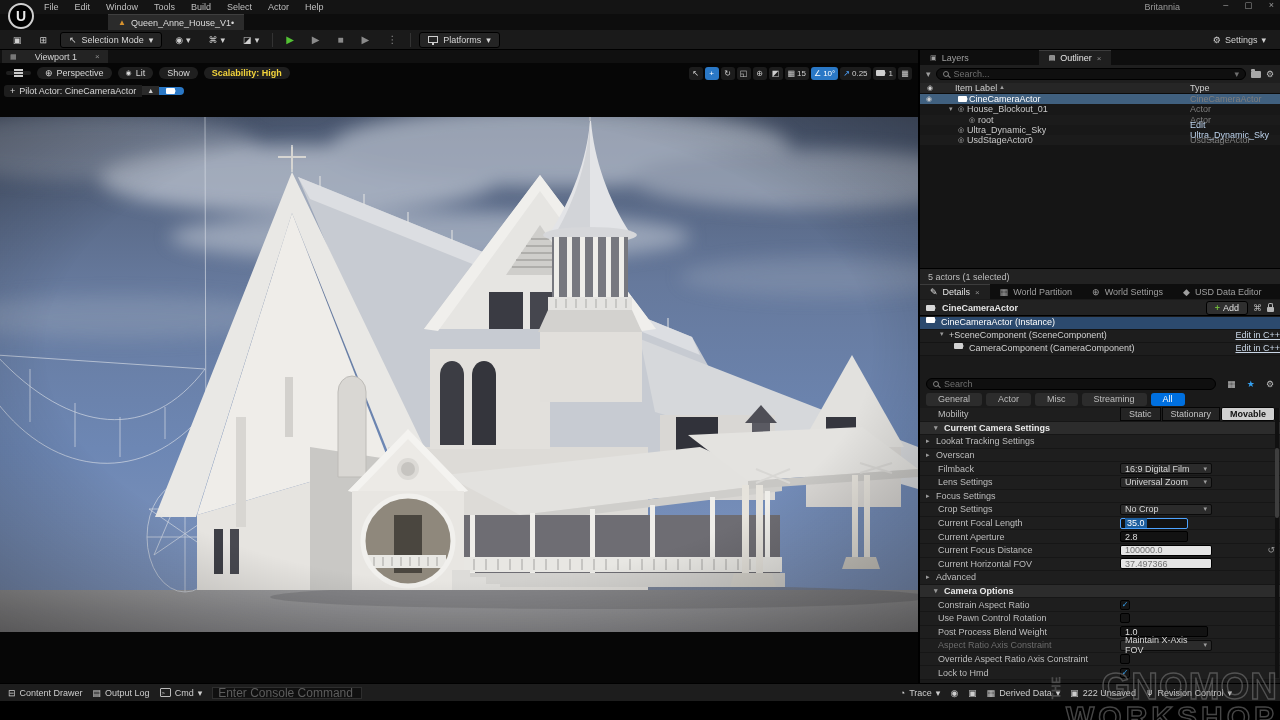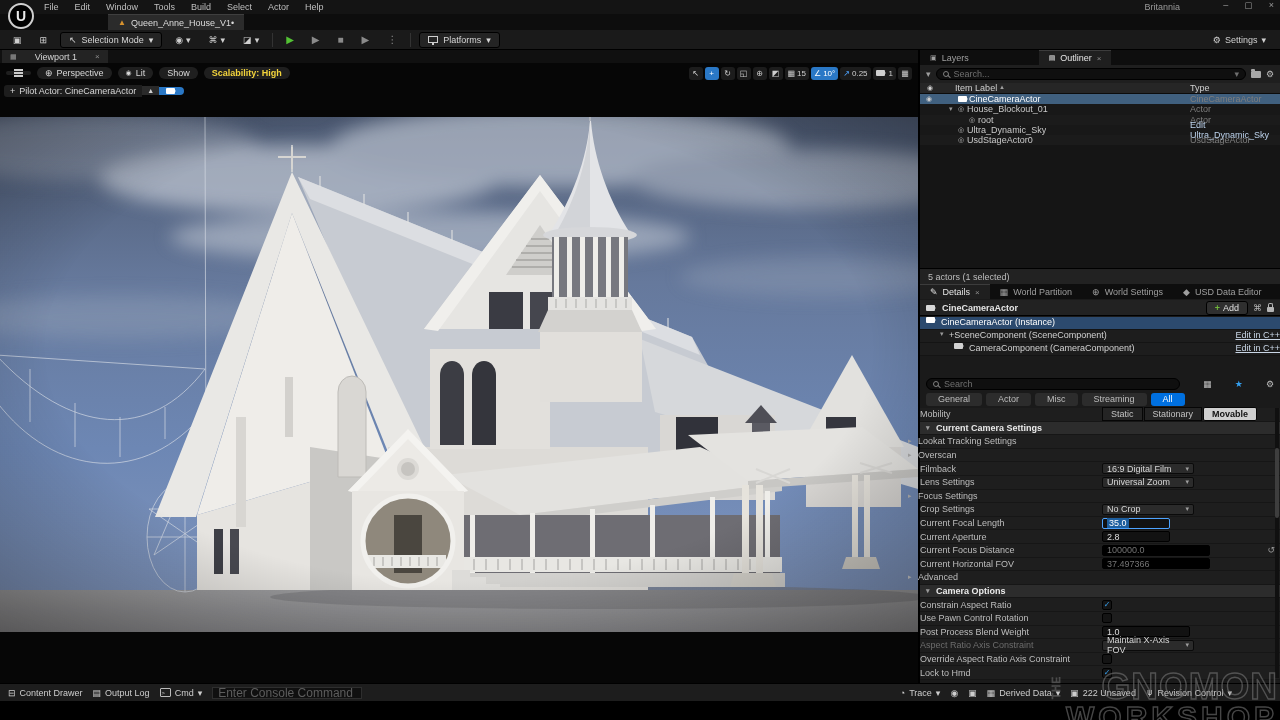--- a/index.html
+++ b/index.html
@@ -72,37 +72,37 @@
   .details{position:absolute;left:0;top:234px;width:100%;height:399px;background:#1a1a1a}
   .d-tabs{top:0}
   .actor-head{position:absolute;left:0;top:16px;width:100%;height:16px;background:#222;display:flex;align-items:center;gap:5px;padding:0 6px;border-bottom:1px solid #000}
   .actor-name{color:#e6e6e6;font-weight:bold}
   .addbtn{margin-left:auto;background:#2f2f2f;border:1px solid #000;border-radius:3px;padding:1px 8px;color:#e0e0e0;display:flex;gap:3px;align-items:center}
   .addbtn .plus{color:#6fb53a;font-weight:bold}
   #comp-rows{position:absolute;left:0;top:33px;width:100%}
   .comp-row{height:13px;display:flex;align-items:flex-start;background:#1d1d1d;border-bottom:1px solid #141414;color:#d2d2d2;padding-left:6px}
   .comp-row.selected{background:#2c4a6e;color:#fff}
   .cpp{margin-left:auto;margin-right:0;color:#c9d6e6;text-decoration:underline}
-  .d-search{position:absolute;left:0;top:91px;width:100%;height:18px;display:flex;align-items:center;gap:23px;padding:0 6px}
+  .d-search{position:absolute;left:0;top:91px;width:100%;height:18px;display:flex;align-items:center;gap:11px;padding:0 6px}
   #filter-tabs{position:absolute;left:6px;top:109px;height:13px;display:flex;gap:4px}
   .ftab{background:#2c2c2c;border-radius:3px;padding:1px 12px;color:#bdbdbd}
   .ftab.active{background:#0070e0;color:#fff}
   #prop-rows{position:absolute;left:0;top:124px;width:100%}
-  .prow{height:13.6px;display:flex;align-items:center;background:#1e1e1e;border-bottom:1px solid #161616;color:#bdbdbd}
+  .prow{height:13.6px;display:flex;align-items:center;background:#1e1e1e;border-bottom:1px solid #161616;padding-left:18px;color:#bdbdbd}
   .prow .pexp{width:10px;margin-left:-12px;color:#9a9a9a;font-size:7px}
-  .prow.category{background:#2c2c2c;padding-left:18px;color:#eaeaea;font-weight:bold}
+  .prow.category{background:#2c2c2c;padding-left:26px;color:#eaeaea;font-weight:bold}
   .prow.grayed .plab{color:#6c6c6c}
   .plab{width:182px;white-space:nowrap;overflow:hidden}
   .prow.category .plab{width:auto}
   .dd{width:92px;height:11px;background:#2b2b2b;border:1px solid #0a0a0a;border-radius:2px;display:flex;align-items:center;padding:0 4px;color:#d6d6d6}
   .dd .caret{margin-left:auto;font-size:7px;color:#9f9f9f}
   .inp{width:68px;height:11px;background:#121212;border:1px solid #000;border-radius:2px;display:flex;align-items:center;padding:0 4px;color:#dedede}
   .inp.focus{border-color:#4da3ff}
   .inp.focus .hl{background:#1d5e9e;color:#fff;padding:0 2px}
-  .inp.ro{background:#000000;color:#737373;width:108px}
+  .inp.ro{background:#e5e5e5;color:#737373;width:92px}
   .inp.wide{width:88px}
   .reset{margin-left:auto;margin-right:5px;color:#9a9a9a}
   .cb{width:10px;height:10px;background:#141414;border:1px solid #000;border-radius:2px;display:flex;align-items:center;justify-content:center;color:#35a0f0;font-size:8px}
   .seg{display:flex;gap:1px}
   .segbtn{background:#242424;border:1px solid #060606;padding:1px 8px;color:#c2c2c2}
   .segbtn.active{background:#cfcfcf;color:#111;font-weight:bold;border-radius:2px}
   .d-scroll{position:absolute;right:1px;top:124px;width:4px;height:270px;background:#101010}
   .d-thumb{position:absolute;left:0;top:40px;width:4px;height:70px;background:#3e3e3e;border-radius:2px}
 
   

